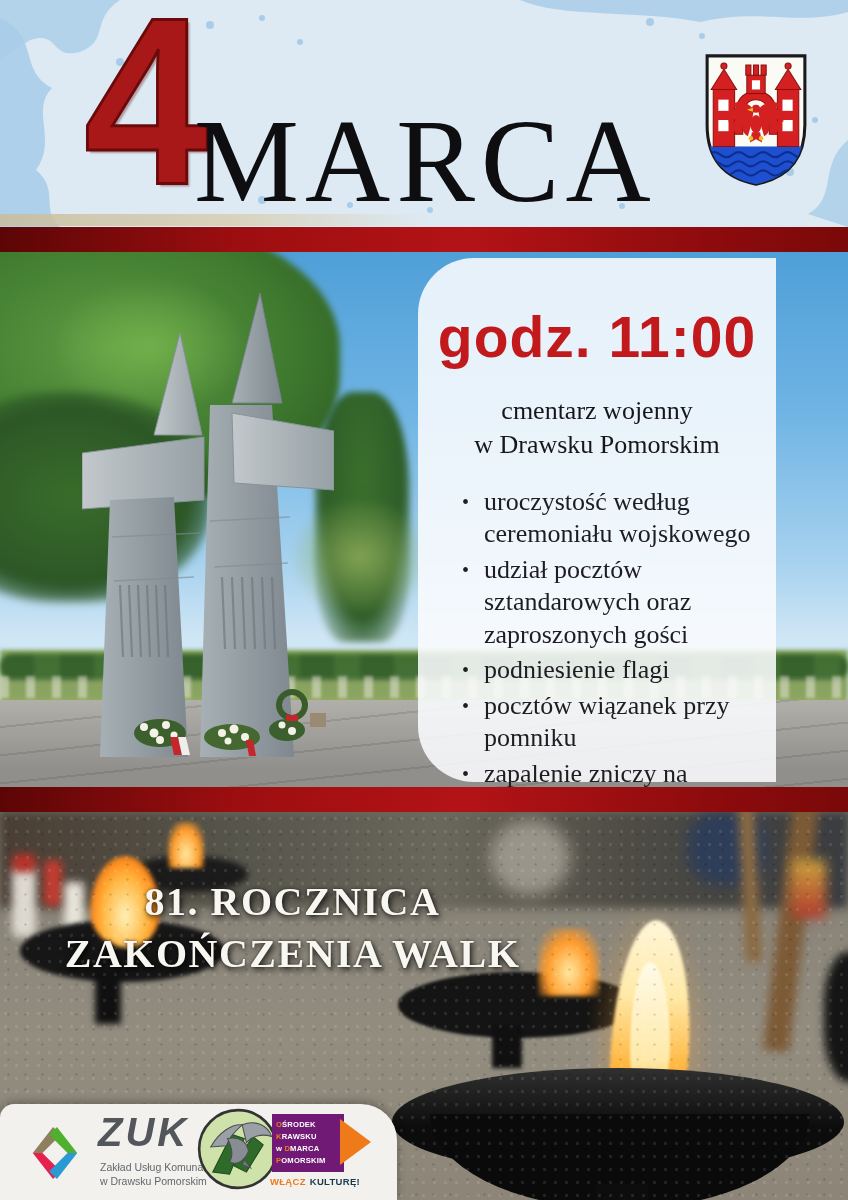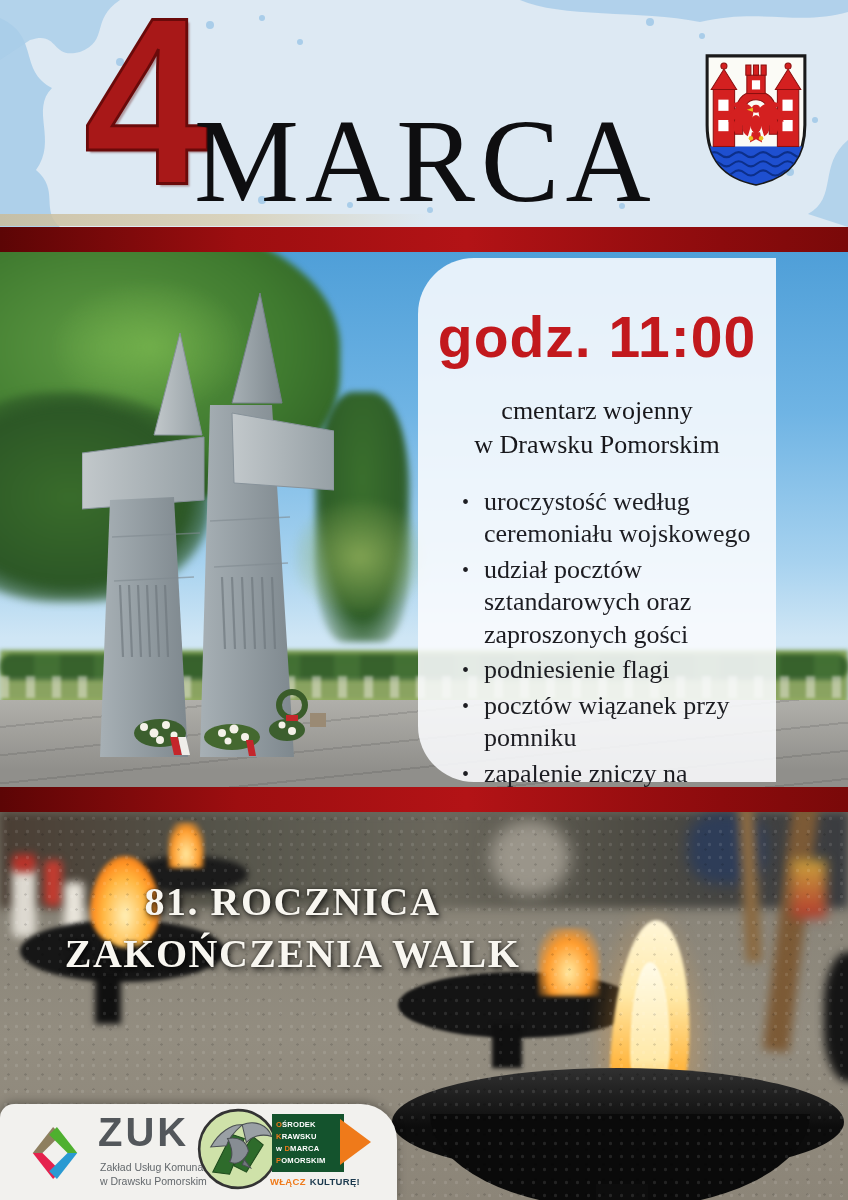--- a/index.html
+++ b/index.html
@@ -78,24 +78,24 @@
   .flame{position:absolute;}
   .anniv{position:absolute;left:0;top:64px;width:545px;text-align:center;
          font-family:"Liberation Serif",serif;font-weight:bold;font-size:40px;line-height:52px;
          letter-spacing:1.5px;color:#f8f6f0;
          text-shadow:2px 3px 6px rgba(0,0,0,.75),0 0 3px rgba(0,0,0,.5);margin-left:20px;}
 
   
   .logostrip{position:absolute;left:0;top:292px;width:397px;height:96px;background:#f2f1ee;
              border-radius:14px 36px 0 0;box-shadow:0 -2px 10px rgba(0,0,0,.3);}
   .zuk-icon{position:absolute;left:26px;top:20px;}
-  .zuk-abbr{position:absolute;left:98px;top:6px;font-size:40px;font-weight:bold;letter-spacing:3px;color:#53575b;}
+  .zuk-abbr{position:absolute;left:98px;top:6px;font-size:40px;font-weight:bold;letter-spacing:3px;color:#53575b;font-style:italic;}
   .zuk-sub{position:absolute;left:100px;top:57px;font-size:10.5px;line-height:1.3;color:#63686c;}
   .green-logo{position:absolute;left:196px;top:3px;}
-  .ok-box{position:absolute;left:272px;top:10px;width:72px;height:58px;background:#14532d;
+  .ok-box{position:absolute;left:272px;top:10px;width:72px;height:58px;background:#701a75;
           padding:5px 4px;color:#fff;font-size:7.6px;font-weight:bold;line-height:1.6;letter-spacing:.2px;}
   .ok-box .first{color:#ef7a1a;}
   .play-tri{position:absolute;left:340px;top:15px;width:0;height:0;
             border-top:23px solid transparent;border-bottom:23px solid transparent;border-left:31px solid #ef7a1a;}
   .slogan{position:absolute;left:270px;top:72px;font-size:9.5px;font-weight:bold;letter-spacing:.3px;}
   .slogan .s1{color:#ef7a1a;}
   .slogan .s2{color:#1c3a4e;margin-left:4px;}
 </style>
 </head>
 <body>

